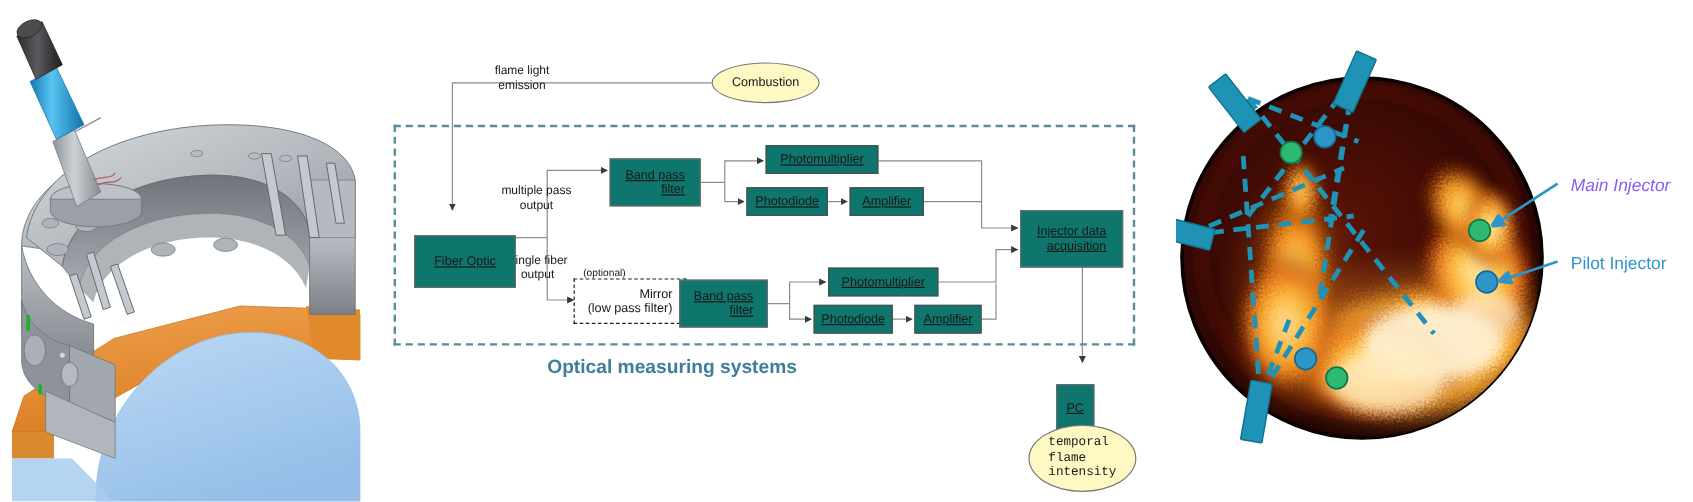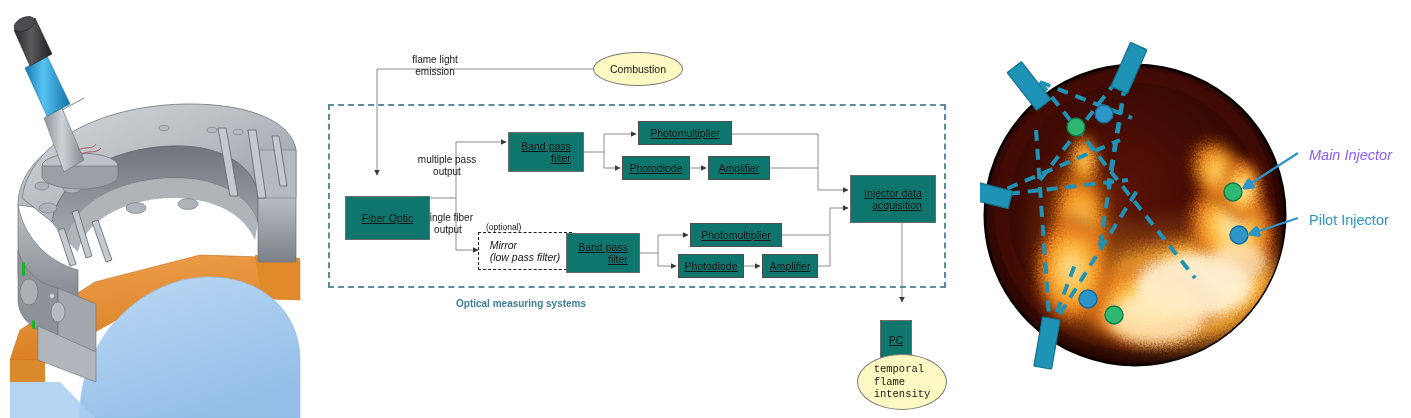--- a/index.html
+++ b/index.html
@@ -21,26 +21,26 @@
         border:1px solid #6b6b6b;display:flex;align-items:center;
         justify-content:center;text-align:right;line-height:1.15;
         font-size:10.5px;color:#171717;padding:1px 2px;text-decoration:underline;}
   .node.thick{border:1.4px solid #4d4d4d;}
   .ellipse{position:absolute;box-sizing:border-box;background:#fef9c3;
         border:1px solid #7a7a7a;border-radius:50%;display:flex;
         align-items:center;justify-content:center;text-align:left;
         line-height:1.18;font-size:10.5px;color:#171717;}
   .mirror-box{position:absolute;box-sizing:border-box;background:#fff;
         border:1.6px dashed #1c1c1c;display:flex;align-items:center;
-        justify-content:center;text-align:left;line-height:1.15;
-        font-size:10.5px;color:#171717;font-style:italic;}
+        justify-content:center;text-align:right;line-height:1.15;
+        font-size:10.5px;color:#171717;}
   .edge-label{position:absolute;font-size:10px;color:#171717;
         line-height:1.2;text-align:center;white-space:pre;}
   .opt-label{position:absolute;font-size:8.5px;color:#171717;}
-  .group-label{position:absolute;font-size:10px;font-weight:bold;
+  .group-label{position:absolute;font-size:16px;font-weight:bold;
         color:#3f7e98;white-space:nowrap;}
   .dashed-group{position:absolute;box-sizing:border-box;
         border:2.5px dashed #5b8c9b;}
 
   
   .flame-svg{position:absolute;left:0;top:0;}
   .lbl{position:absolute;font-size:14.5px;white-space:nowrap;}
   #label-main{color:#8b5cf6;font-style:italic;}
   #label-pilot{color:#2e95c8;}
 </style>

